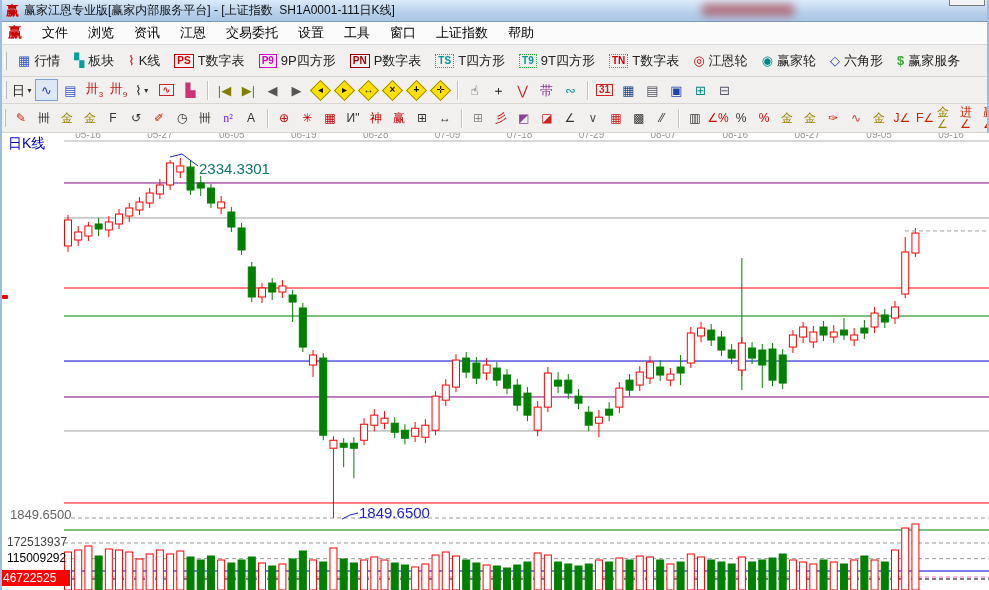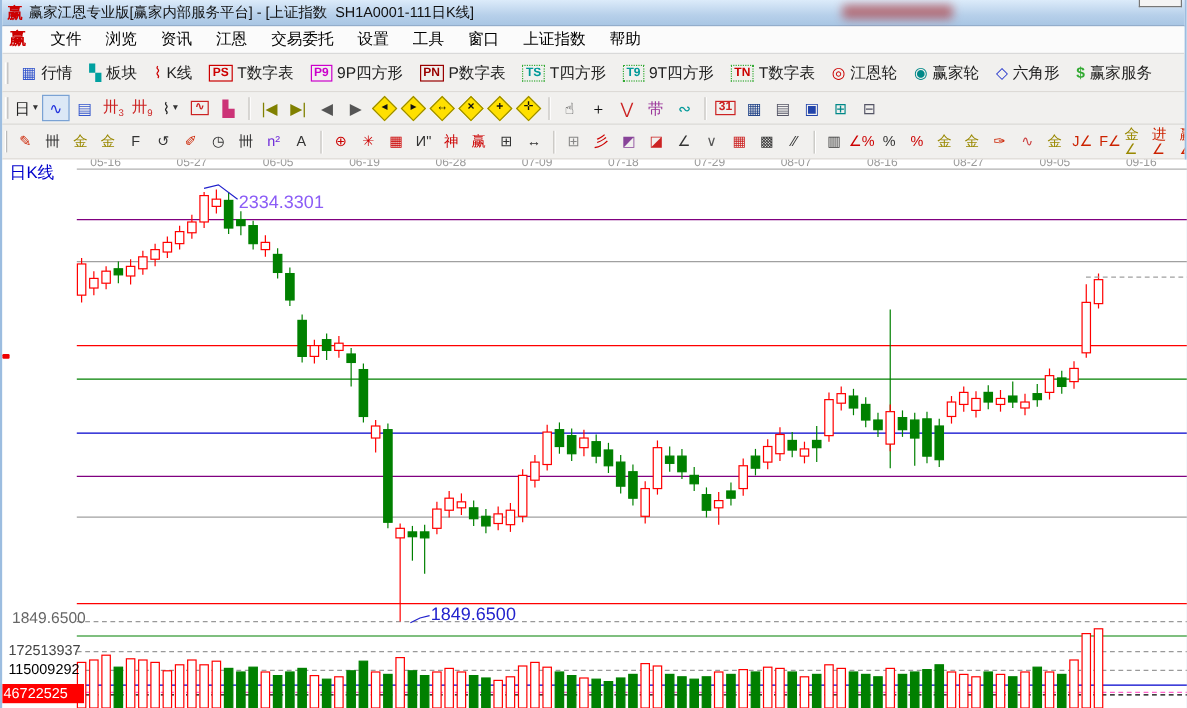--- a/index.html
+++ b/index.html
@@ -43,21 +43,21 @@
   .tbtn3 { width:22px; height:21px; display:flex; align-items:center; justify-content:center;
     font-size:12px; line-height:1; color:#333; }
   .diamond { width:15px; height:15px; background:#ffe000; border:1px solid #978a00; transform:rotate(45deg); position:absolute; }
   .dia-ov { position:relative; font-size:10px; font-weight:bold; color:#111; z-index:1; }
 
   
   .chart-wrap { position:absolute; left:0; top:133px; width:989px; height:457px; background:#fff; }
   svg { position:absolute; left:0; top:0; }
   .lbl { position:absolute; white-space:nowrap; }
   .pane-label { left:6px; top:2px; color:#0000cc; font-size:14px; }
-  .ann-high { left:197px; top:27px; color:#8b5cf6; font-size:15px; }
+  .ann-high { left:197px; top:27px; color:#0f766e; font-size:15px; }
   .ann-low  { left:357px; top:371px; color:#2222cc; font-size:15px; }
   .axis-low { left:8px;  top:374px; color:#666; font-size:13px; }
   .vol-lbl1 { left:5px;  top:402px; color:#444; font-size:12px; }
   .vol-lbl2 { left:5px;  top:418px; color:#000000; font-size:12px; }
   .vol-cur  { left:0px;  top:437px; width:68px; background:#f00; color:#fff; font-size:12px;
     padding:1px 2px 1px 1px; }
   .edge-tick { position:absolute; left:0; top:162px; width:6px; height:4px; background:#e00; border-radius:1px; }
 </style>
 </head>
 <body>
@@ -262,21 +262,21 @@
         <span class="tbtn3">
           <span style="color: rgb(204, 34, 0);">✐</span>
         </span>
         <span class="tbtn3">
           <span style="color: rgb(51, 51, 51);">◷</span>
         </span>
         <span class="tbtn3">
           <span style="color: rgb(51, 51, 51);">卌</span>
         </span>
         <span class="tbtn3">
-          <span style="color: #6d28d9;">n²</span>
+          <span style="color: #6d28d9; font-family: Liberation Serif, serif;">n²</span>
         </span>
         <span class="tbtn3">
           <span style="color: rgb(51, 51, 51);">A</span>
         </span>
         <span class="vsep"></span>
         <span class="tbtn3">
           <span style="color: rgb(204, 0, 0);">⊕</span>
         </span>
         <span class="tbtn3">
           <span style="color: rgb(204, 0, 0);">✳</span>

